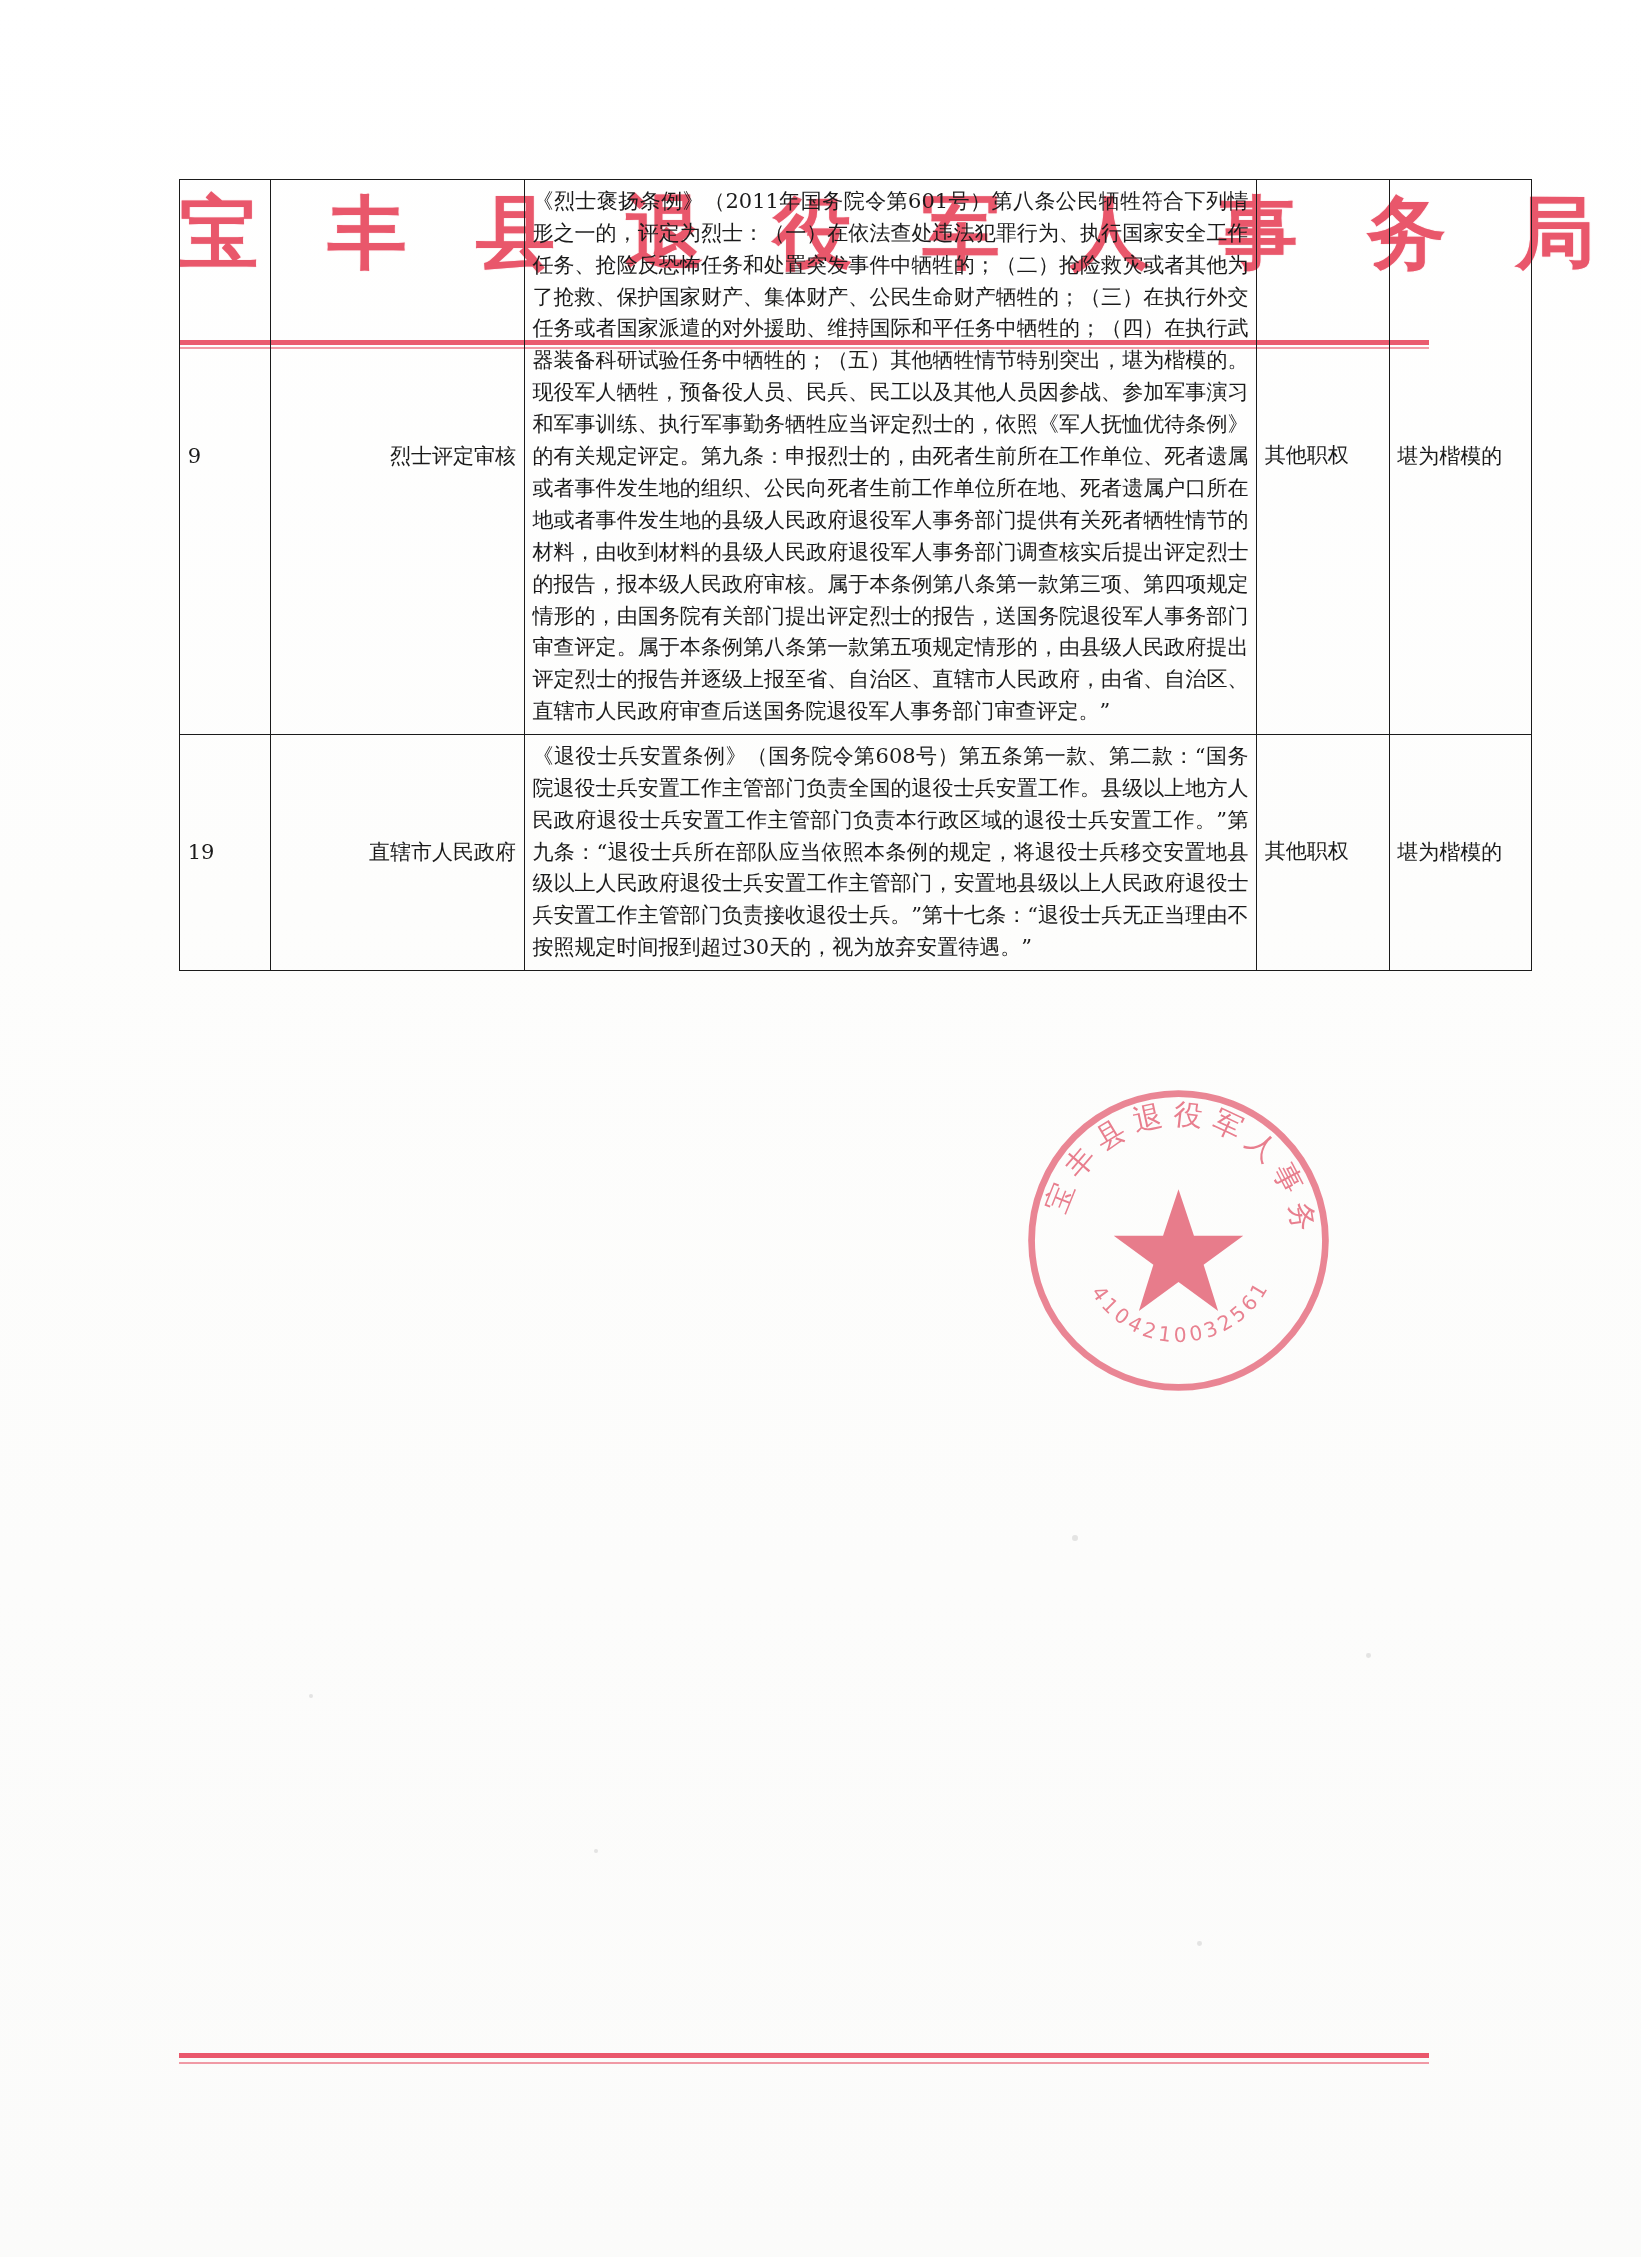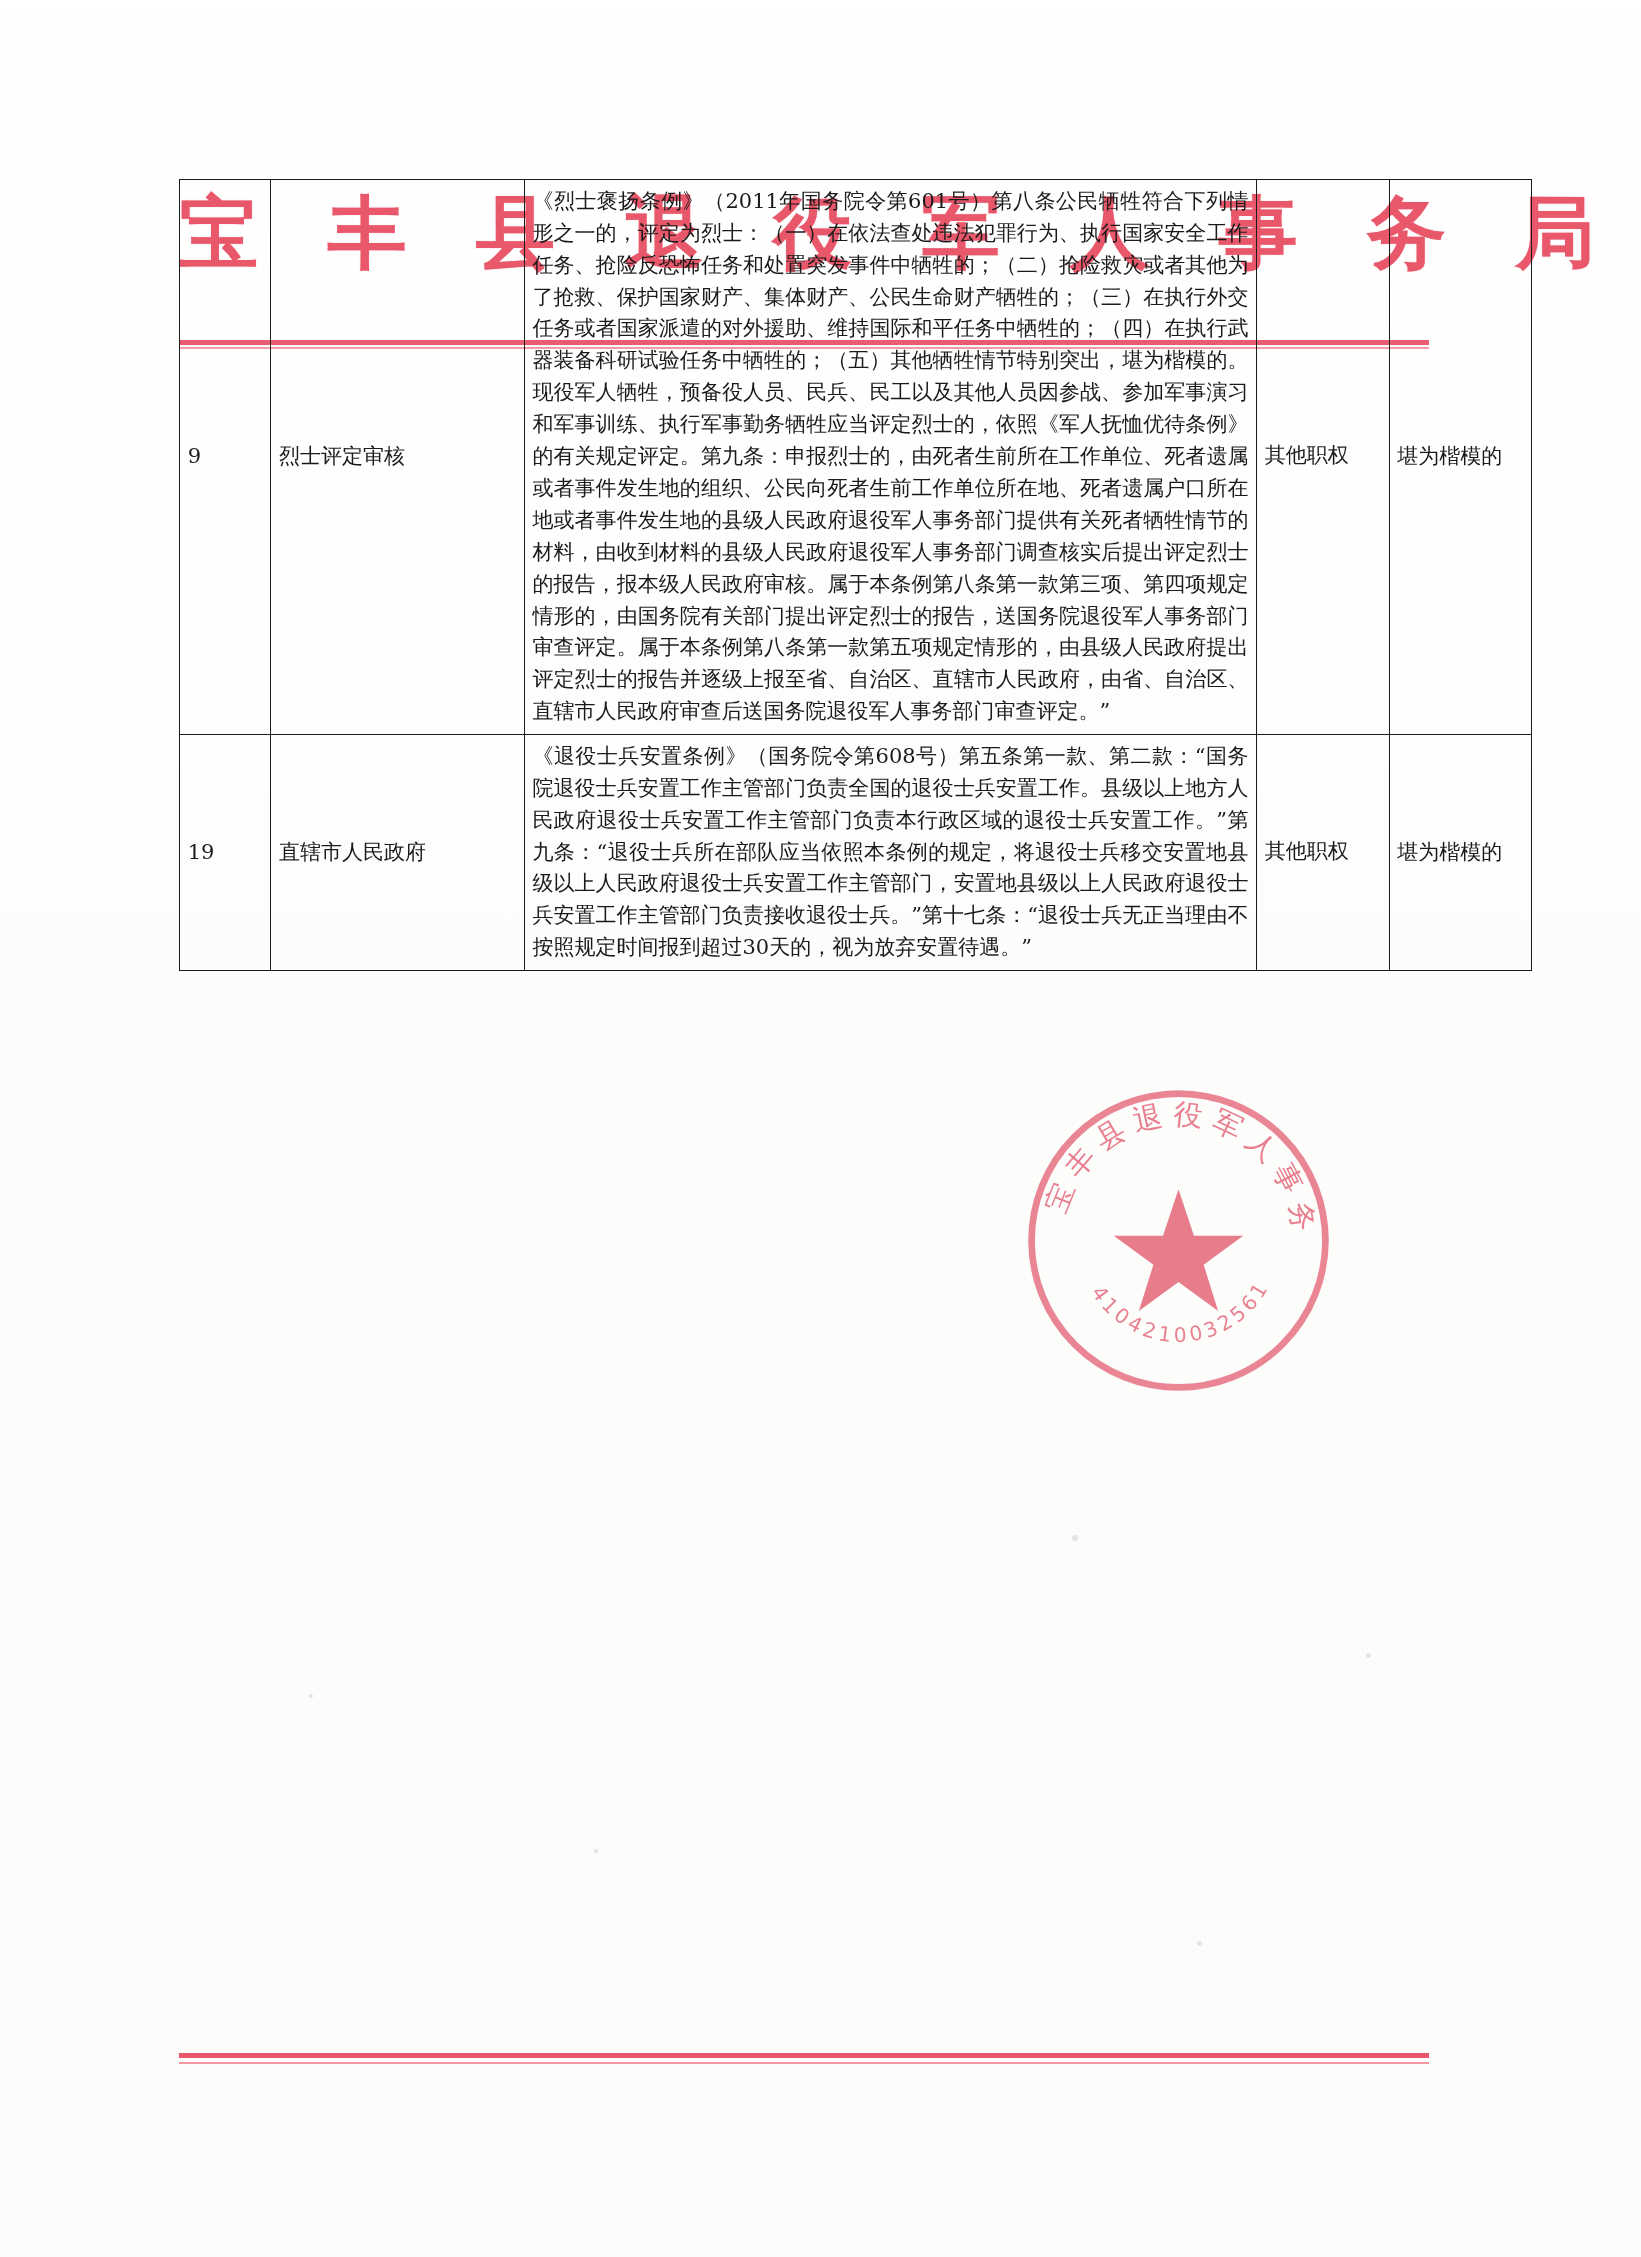--- a/index.html
+++ b/index.html
@@ -84,21 +84,21 @@
   }
   table.doc-table td {
     border: 1.5px solid #1b1b1b;
     vertical-align: middle;
     padding: 5.8px 7.7px;
     font-size: 21px;
     line-height: 1.52;
     margin-left: 40px;
   }
   td.col-no     { width: 75px;  text-align: left; padding-left: 11.6px; }
-  td.col-name   { width: 237px; text-align: left; padding-left: 21px; }
+  td.col-name   { width: 237px; text-align: right; padding-left: 21px; }
   td.col-body   { width: 716px; text-align: justify; text-justify: inter-ideograph; vertical-align: middle; }
   td.col-type   { width: 116px; text-align: left; padding-left: 11.6px; font-family: Liberation Mono, monospace; }
   td.col-cat    { width: 126px; text-align: left; padding-left: 11.6px; }
 
   .body-text {
     display: block;
     text-indent: 0;
     word-break: break-all;
   }
 

